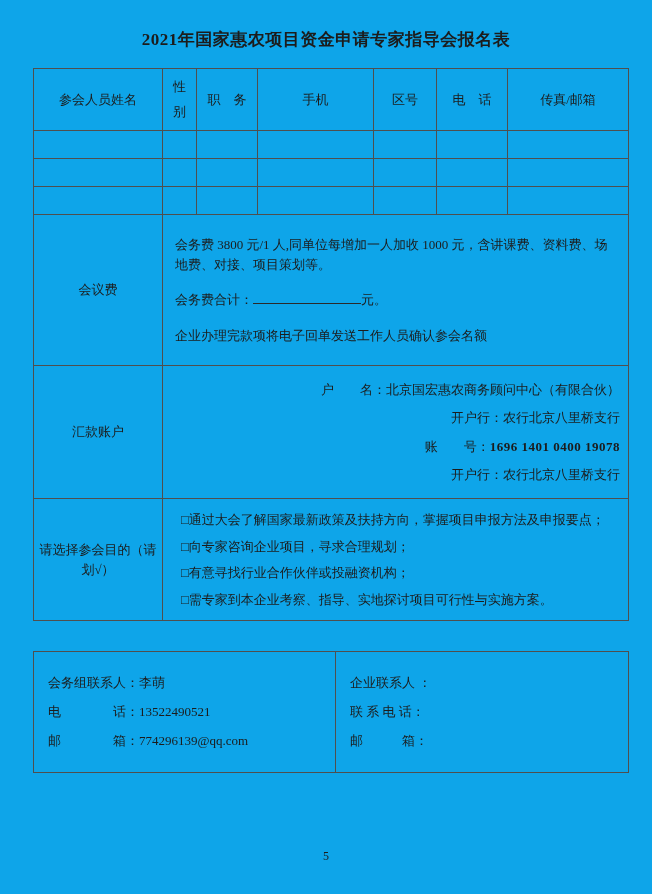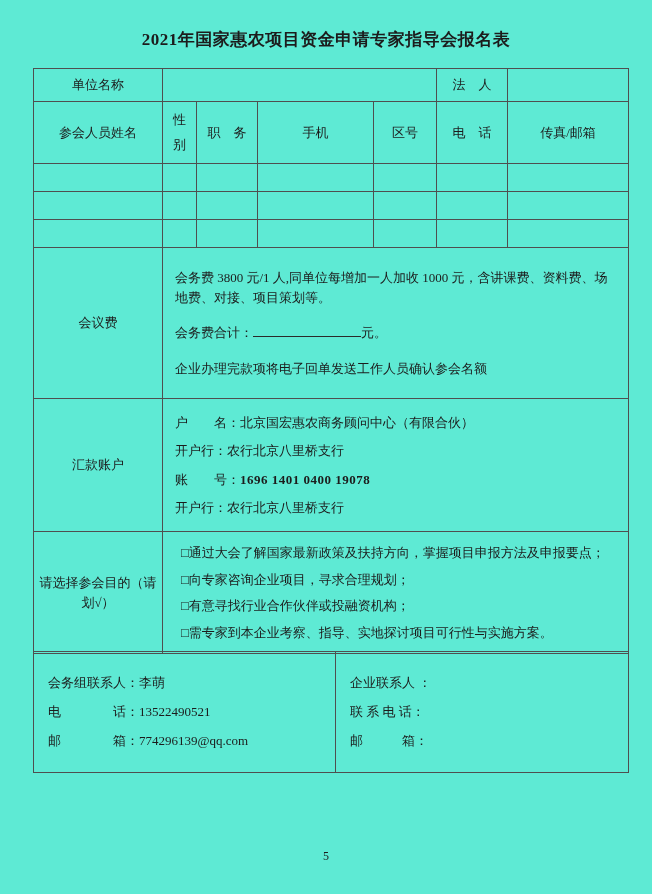--- a/index.html
+++ b/index.html
@@ -6,21 +6,21 @@
   html, body { margin: 0; padding: 0; }
   body {
     width: 652px; height: 894px;
     background: #ffffff;
     font-family: "Liberation Serif", "DejaVu Serif", serif;
     color: #1c1c1c;
   }
   .page {
     position: relative;
     width: 652px; height: 894px;
-    background: #5eead4;
+    background: #0ea5e9;
     overflow: hidden;
   }
   .doc-title {
     position: absolute;
     top: 28px; left: 0;
     width: 100%;
     margin: 0;
     text-align: center;
     font-size: 17px;
     font-weight: bold;
@@ -43,21 +43,21 @@
     text-align: center;
     padding: 2px 4px;
     line-height: 1.5;
   }
   .content-cell {
     text-align: left;
     padding: 4px 8px 4px 12px;
     vertical-align: middle;
   }
   .content-cell p { margin: 16px 0; line-height: 1.5; }
-  .account-cell p { margin: 9px 0; }
+  .account-cell p { margin: 9px 0; text-align: right; }
   .purpose-cell p { margin: 7px 6px; }
   .gender-cell div { line-height: 1.9; text-align: center; }
   .h33 { height: 33px; }
   .h34 { height: 34px; }
   .h62 { height: 62px; }
   .h28 { height: 28px; }
   .h119 { height: 119px; }
   .h133 { height: 133px; }
   .h118 { height: 118px; }
   .fill-line {
@@ -100,26 +100,20 @@
       <col style="width:129px">
         <col style="width:34px">
         <col style="width:61px">
       <col style="width:116px">
         <col style="width:63px">
         <col style="width:71px">
       <col style="width:121px">
     </colgroup>
 
     <tbody>
-        <tr class="h33">
-      <td class="label-cell">单位名称</td>
-      <td colspan="4"></td>
-      <td class="label-cell">法　人</td>
-      <td></td>
-    </tr>
 
 
     <tr class="h62">
       <td class="label-cell">参会人员姓名</td>
       <td class="label-cell gender-cell">
         <div>性</div>
         <div>别</div>
       </td>
       <td class="label-cell">职　务</td>
       <td class="label-cell">手机</td>

